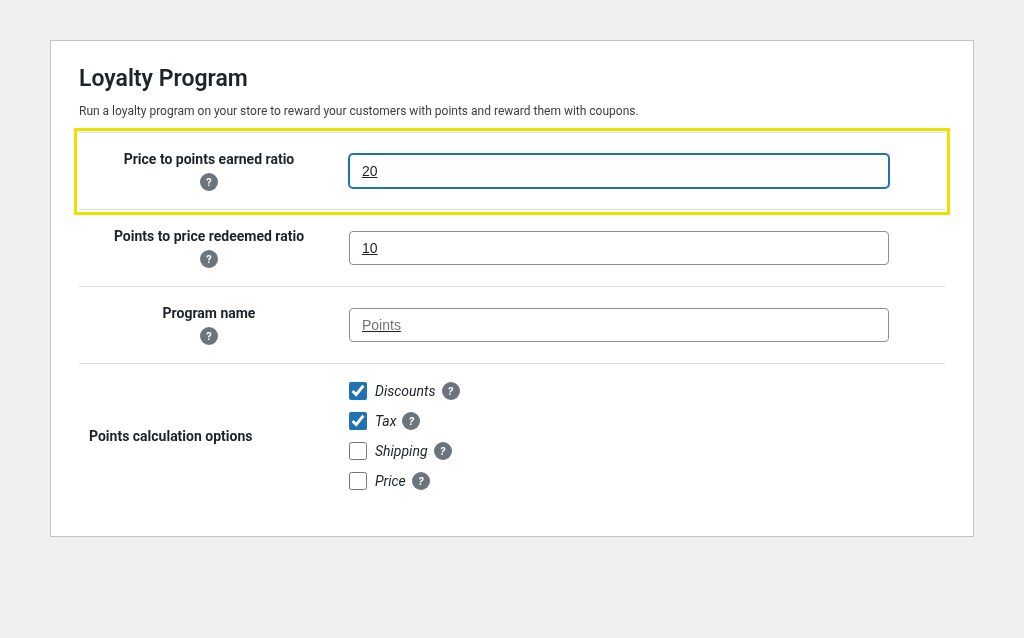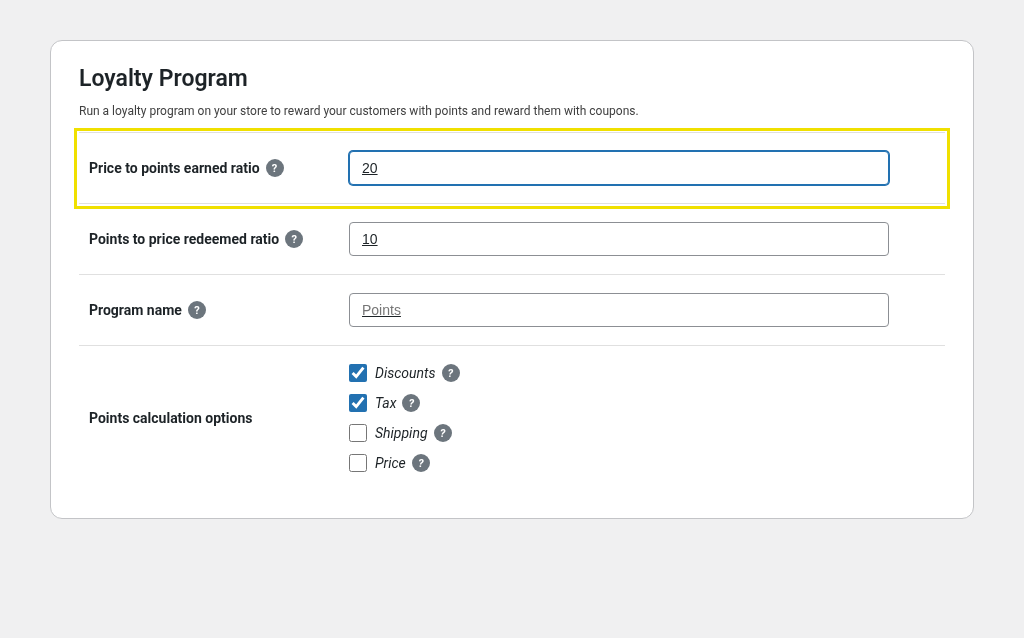--- a/index.html
+++ b/index.html
@@ -22,21 +22,21 @@
 
     .page-container {
       background: #f0f0f1;
       width: 1024px;
       padding: 20px 30px;
     }
 
     .card {
       background: #fff;
       border: 1px solid #c3c4c7;
-      border-radius: 12px;
+      border-radius: 0;
       padding: 24px 28px 28px 28px;
       max-width: 960px;
     }
 
     .page-title {
       font-size: 23px;
       font-weight: 600;
       color: #1d2327;
       margin-bottom: 10px;
     }
@@ -72,20 +72,21 @@
 
     .form-row td.input-cell {
       vertical-align: middle;
     }
 
     .label-with-help {
       display: flex;
       align-items: center;
       gap: 6px;
       flex-wrap: wrap;
+      flex-direction: column;
     }
 
     .help-icon {
       display: inline-flex;
       align-items: center;
       justify-content: center;
       width: 18px;
       height: 18px;
       border-radius: 50%;
       background: #6c757d;

